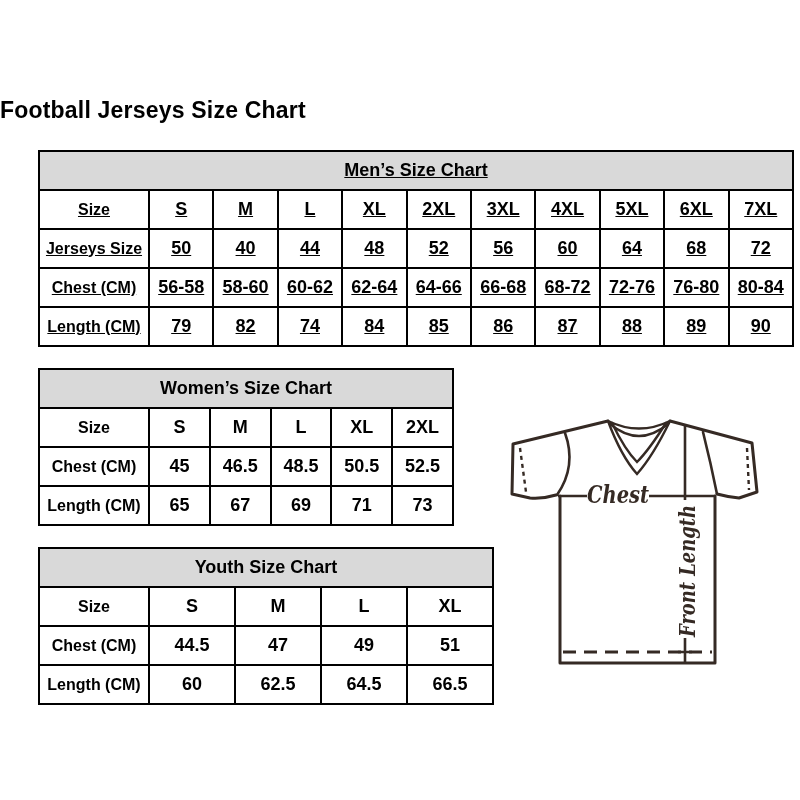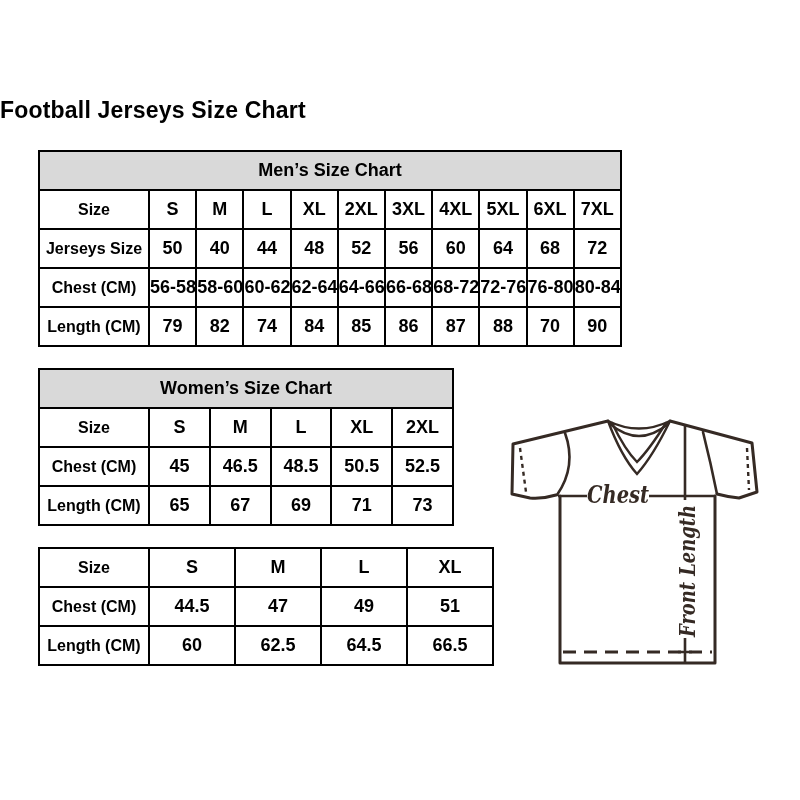--- a/index.html
+++ b/index.html
@@ -16,21 +16,21 @@
     position: absolute;
     top: 97px;
     left: 0;
     width: 780px;
     font-size: 23px;
     font-weight: bold;
     color: var(--text, #000);
     letter-spacing: 0.2px;
   }
   .table-wrap { position: absolute; }
-  #mens-table   { left: 38px; top: 150px; width: 584px; }
+  #mens-table   { left: 38px; top: 150px; width: 756px; text-decoration: underline; }
   #womens-table { left: 38px; top: 368px; width: 416px; }
   #youth-table  { left: 38px; top: 547px; width: 456px; }
 
   table.size-table {
     border-collapse: collapse;
     table-layout: fixed;
     width: 100%;
     font-weight: bold;
     color: var(--text, #000);
   }
@@ -143,21 +143,21 @@
           <tr>
             <td class="rowlabel">Length (CM)</td>
             <td class="val">79</td>
             <td class="val">82</td>
             <td class="val">74</td>
             <td class="val">84</td>
             <td class="val">85</td>
             <td class="val">86</td>
             <td class="val">87</td>
             <td class="val">88</td>
-            <td class="val">70</td>
+            <td class="val">89</td>
             <td class="val">90</td>
           </tr>
         </tbody>
       </table>
     </div>
 
   <div id="womens-table" class="table-wrap">
       <table class="size-table">
         <colgroup>
           <col class="c-label">
@@ -203,20 +203,23 @@
       <table class="size-table">
         <colgroup>
           <col class="c-label">
           <col>
           <col>
           <col>
           <col>
         </colgroup>
         <tbody>
           <tr>
+            <td colspan="5" class="band">Youth Size Chart</td>
+          </tr>
+          <tr>
             <td class="rowlabel">Size</td>
             <td class="val">S</td>
             <td class="val">M</td>
             <td class="val">L</td>
             <td class="val">XL</td>
           </tr>
           <tr>
             <td class="rowlabel">Chest (CM)</td>
             <td class="val">44.5</td>
             <td class="val">47</td>

